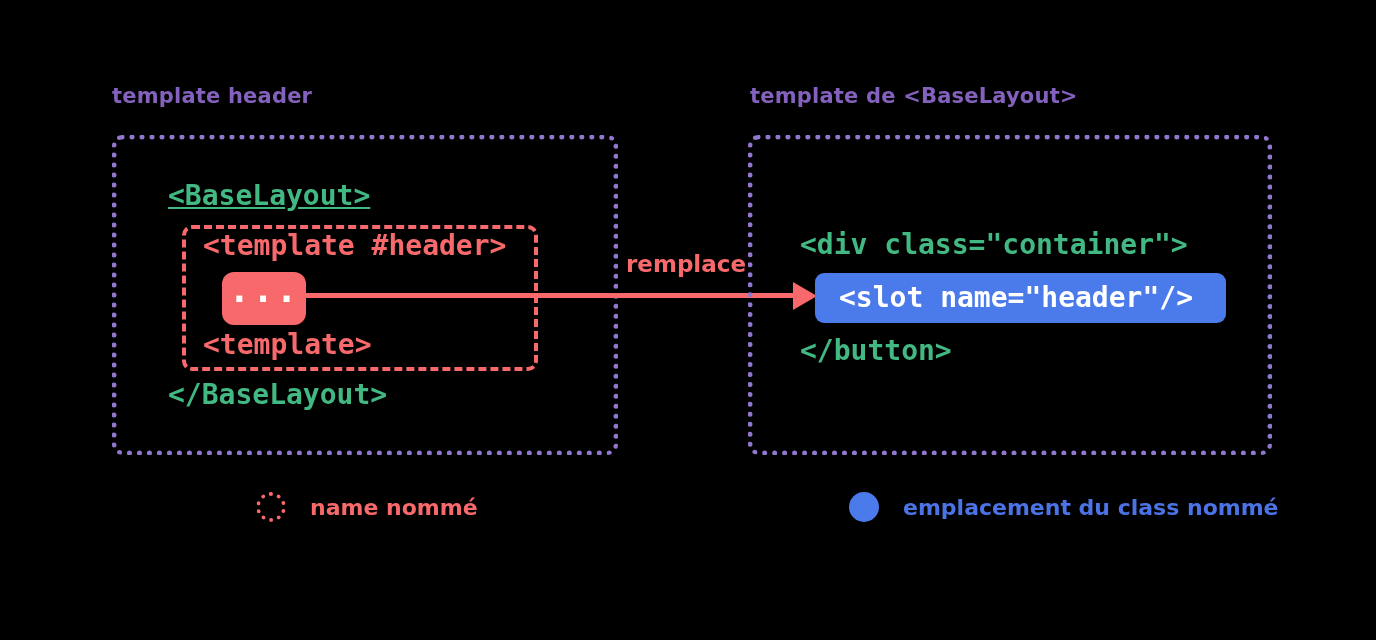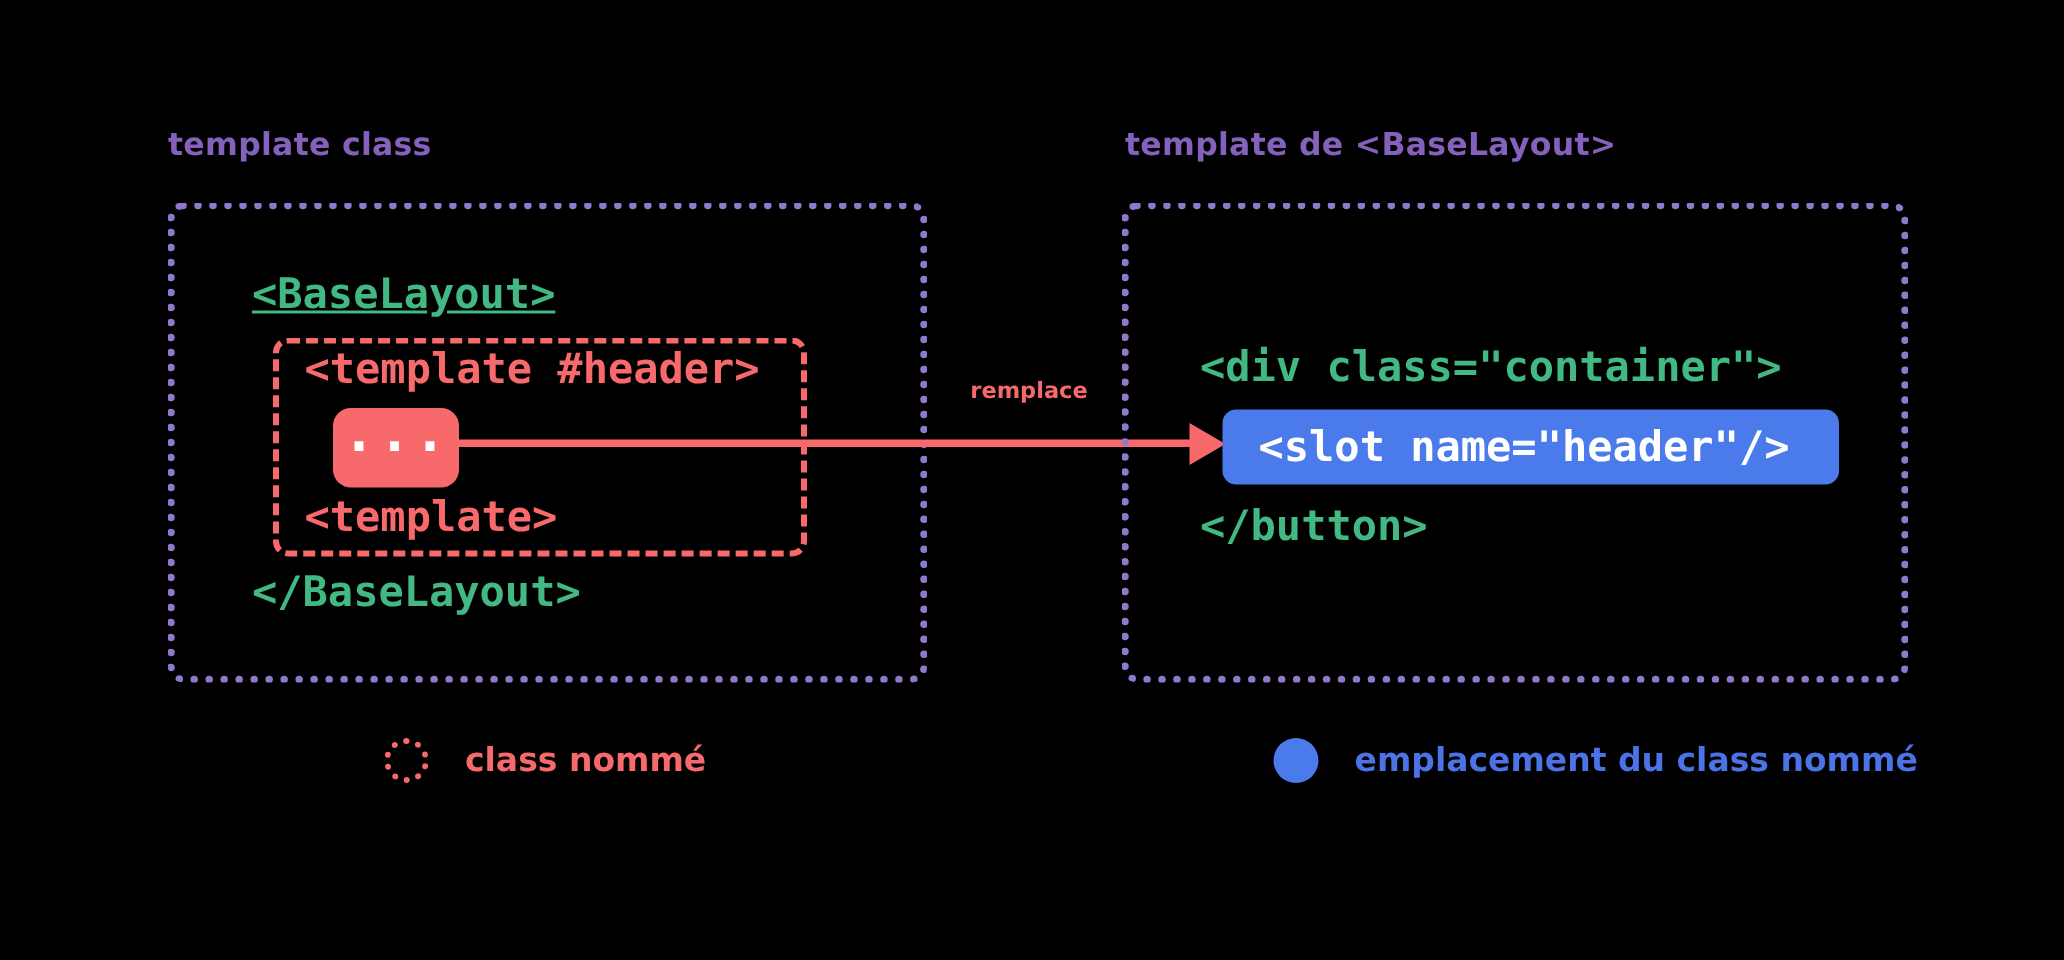--- a/index.html
+++ b/index.html
@@ -89,21 +89,21 @@
     height: 5px;
   }
   .arrow-head {
     width: 0;
     height: 0;
     border-top: 14px solid transparent;
     border-bottom: 14px solid transparent;
     border-left: 24px solid #f8696c;
   }
   .arrow-label {
-    font-size: 15px;
+    font-size: 23px;
     font-weight: bold;
     color: #f8696c;
     text-align: center;
     white-space: nowrap;
   }
 
   
   .legend-row {
     display: flex;
     align-items: center;
@@ -125,21 +125,21 @@
     font-weight: bold;
   }
   .legend-label.red  { color: #f8696c; }
   .legend-label.blue { color: #4b73e6; }
 </style>
 </head>
 <body>
 
 <div class="canvas">
 
-  <div class="abs panel-title" style="left:112px; top:84px;">template class</div>
+  <div class="abs panel-title" style="left:112px; top:84px;">template header</div>
 
   <div class="abs purple-box" style="left:112px; top:135px; width:506px; height:320px;"></div>
 
   <div class="abs code green" style="left:168px; top:181px;text-decoration:underline;">&lt;BaseLayout&gt;</div>
 
   <div class="abs red-dashed-box" style="left:182px; top:225px; width:356px; height:146px;"></div>
 
   <div class="abs code red" style="left:203px; top:231px;">&lt;template #header&gt;</div>
 
   <div class="abs content-chip" style="left:222px; top:272px; width:84px; height:53px;">
@@ -161,21 +161,21 @@
   <div class="abs code green" style="left:800px; top:230px;">&lt;div class="container"&gt;</div>
 
   <div class="abs slot-chip" style="left:815px; top:273px; width:411px; height:50px;">
     <span class="code white">&lt;slot name="header"/&gt;</span>
   </div>
 
   <div class="abs code green" style="left:800px; top:336px;">&lt;/button&gt;</div>
 
   <div class="abs legend-row" style="left:256px; top:492px;">
     <span class="legend-circle dashed-red"></span>
-    <span class="legend-label red">class nommé</span>
+    <span class="legend-label red">name nommé</span>
   </div>
 
 
   <div class="abs legend-row" style="left:849px; top:492px;">
     <span class="legend-circle fill-blue"></span>
     <span class="legend-label blue">emplacement du class nommé</span>
   </div>
 
 </div>
 

